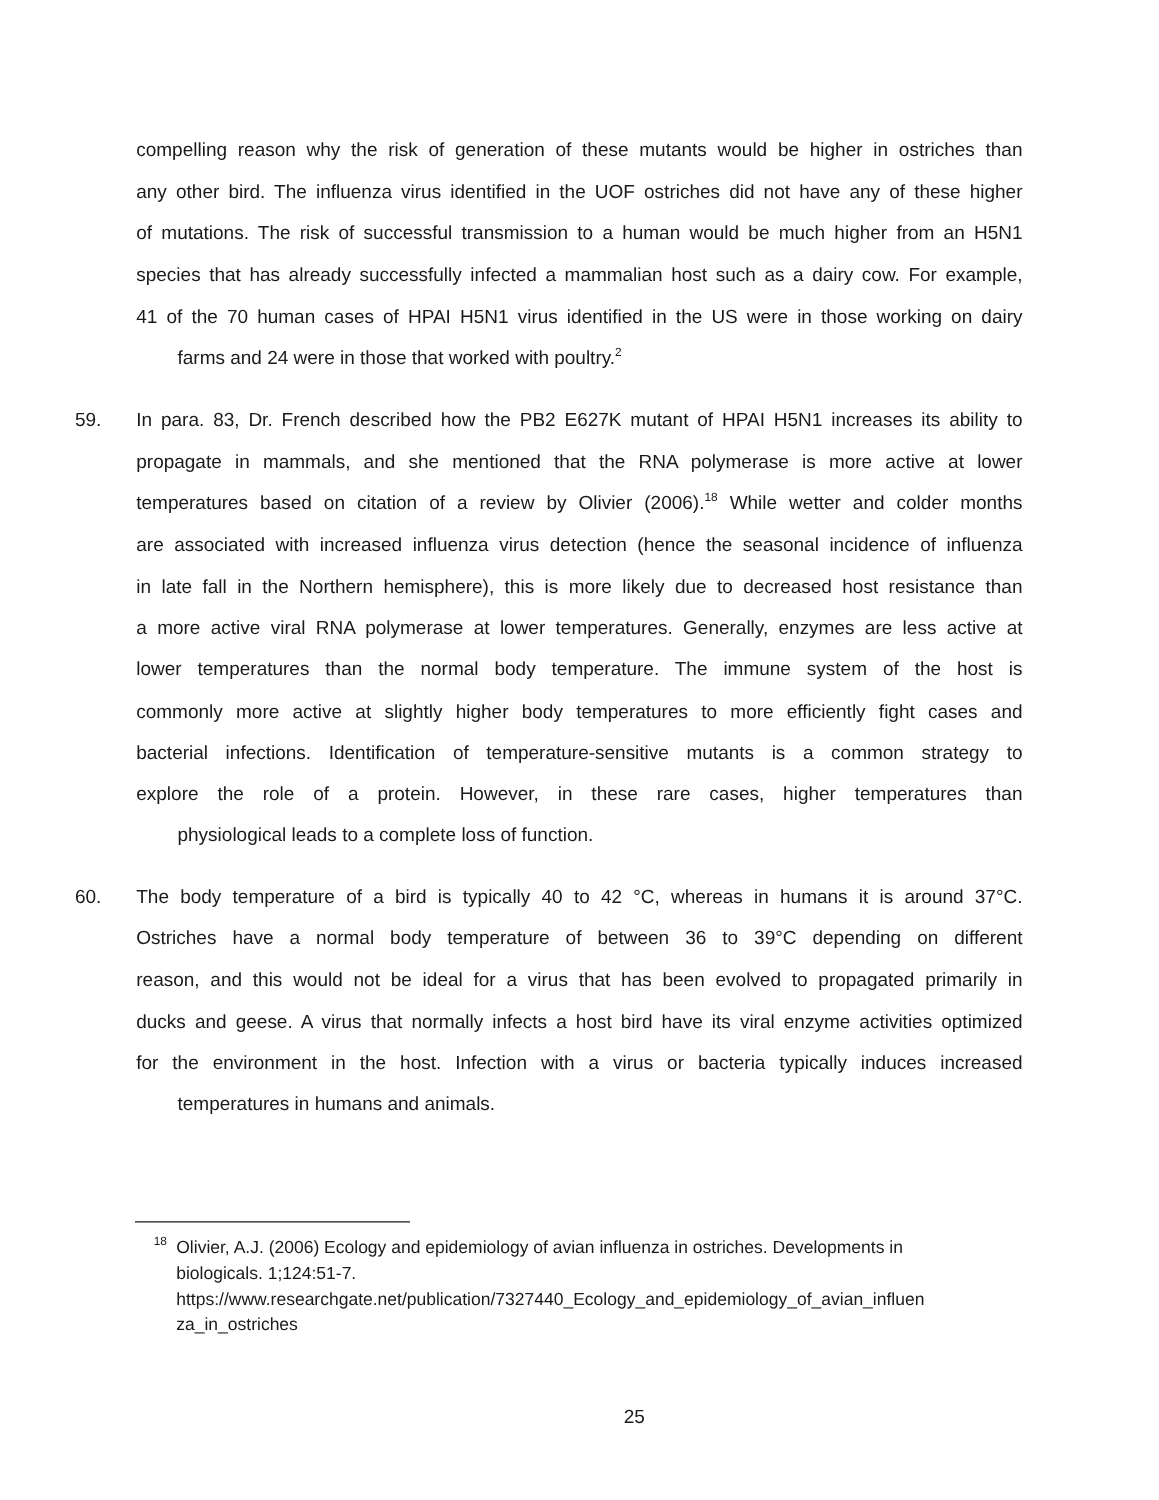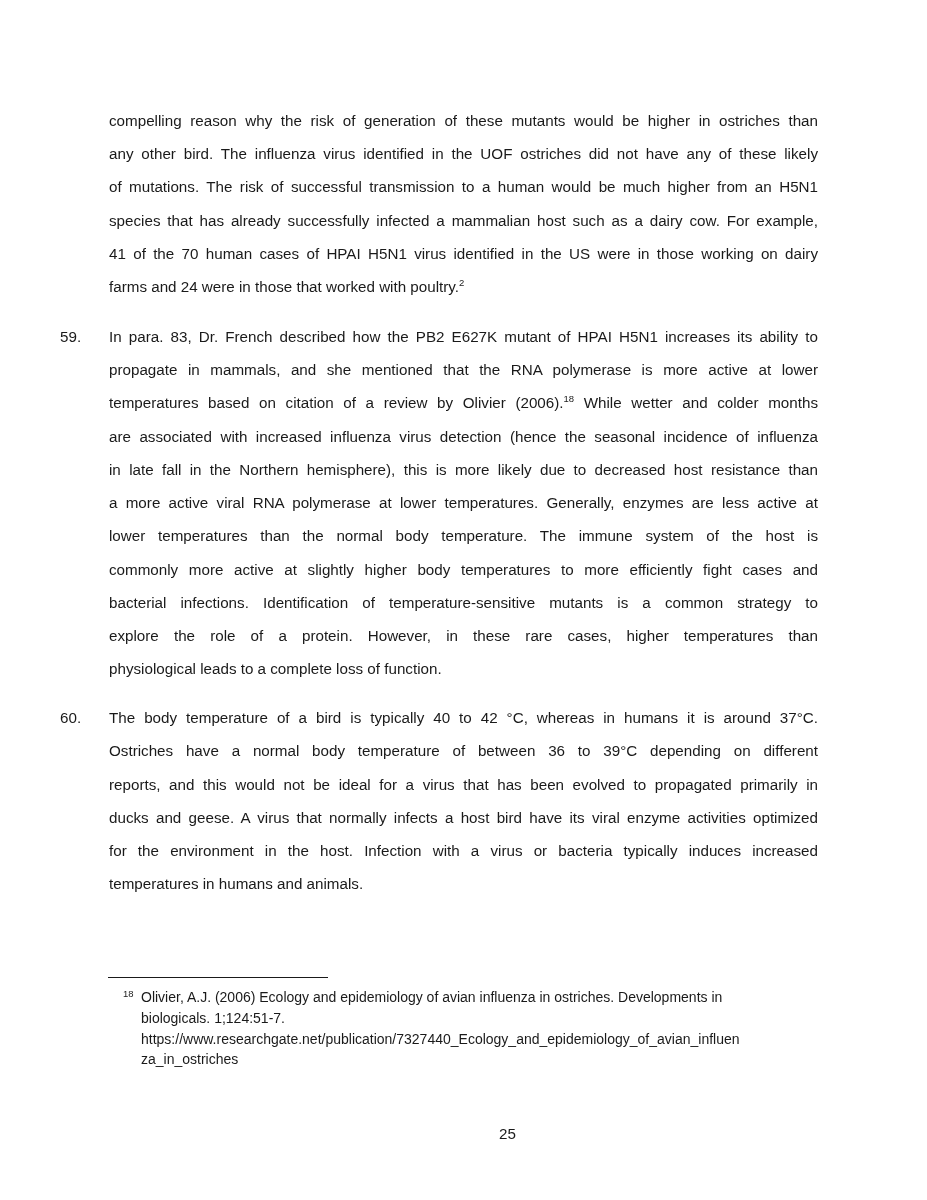--- a/index.html
+++ b/index.html
@@ -1,36 +1,36 @@
 <!DOCTYPE html>
 <html><head>
 <meta charset="utf-8">
 <style>
   html, body { margin: 0; padding: 0; background: #ffffff; }
   body { width: 927px; height: 1200px; position: relative; overflow: hidden;
          font-family: "Liberation Sans", sans-serif; color: #1a1a1a; }
   .page { position: absolute; left: 0; top: 0; width: 743px; height: 1200px; }
   .line { position: absolute; left: 109px; width: 709px; font-size: 15.2px; line-height: 20px;
           white-space: nowrap; text-align: justify; text-align-last: justify; }
-  .line.last { text-align-last: left; }
+  .line.last { text-align-last: left; margin-left: 33px; }
   .num { position: absolute; left: 60px; font-size: 15.2px; line-height: 20px; }
   sup { font-size: 9.5px; vertical-align: 6px; line-height: 0; }
   .fn-rule { position: absolute; left: 108px; top: 977px; width: 220px; height: 1.3px; background: #1a1a1a; }
   .fn-mark { position: absolute; left: 123px; top: 988px; font-size: 9.5px; }
   .fn-line { position: absolute; left: 141px; font-size: 14px; line-height: 20.5px; white-space: nowrap; }
   .page-num { position: absolute; left: 0; width: 927px; top: 1125px; text-align: center; font-size: 15.2px; padding-left: 44px; }
 </style>
 </head>
 <body>
 
 <div class="page">
 
   <div>
     <div class="line" style="top:111px">compelling reason why the risk of generation of these mutants would be higher in ostriches than</div>
-    <div class="line" style="top:144px">any other bird. The influenza virus identified in the UOF ostriches did not have any of these likely</div>
+    <div class="line" style="top:144px">any other bird. The influenza virus identified in the UOF ostriches did not have any of these higher</div>
     <div class="line" style="top:177px">of mutations. The risk of successful transmission to a human would be much higher from an H5N1</div>
     <div class="line" style="top:211px">species that has already successfully infected a mammalian host such as a dairy cow. For example,</div>
     <div class="line" style="top:244px">41 of the 70 human cases of HPAI H5N1 virus identified in the US were in those working on dairy</div>
     <div class="line last" style="top:277px"><span>farms and 24 were in those that worked with poultry.</span><sup>2</sup></div>
   </div>
 
   <div>
     <div class="num" style="top:327px">59.</div>
     <div class="line" style="top:327px">In para. 83, Dr. French described how the PB2 E627K mutant of HPAI H5N1 increases its ability to</div>
     <div class="line" style="top:360px">propagate in mammals, and she mentioned that the RNA polymerase is more active at lower</div>
@@ -42,21 +42,21 @@
     <div class="line" style="top:560px">commonly more active at slightly higher body temperatures to more efficiently fight cases and</div>
     <div class="line" style="top:593px">bacterial infections. Identification of temperature-sensitive mutants is a common strategy to</div>
     <div class="line" style="top:626px">explore the role of a protein. However, in these rare cases, higher temperatures than</div>
     <div class="line last" style="top:659px">physiological leads to a complete loss of function.</div>
   </div>
 
   <div>
     <div class="num" style="top:708px">60.</div>
     <div class="line" style="top:708px">The body temperature of a bird is typically 40 to 42 °C, whereas in humans it is around 37°C.</div>
     <div class="line" style="top:741px">Ostriches have a normal body temperature of between 36 to 39°C depending on different</div>
-    <div class="line" style="top:775px">reports, and this would not be ideal for a virus that has been evolved to propagated primarily in</div>
+    <div class="line" style="top:775px">reason, and this would not be ideal for a virus that has been evolved to propagated primarily in</div>
     <div class="line" style="top:808px">ducks and geese. A virus that normally infects a host bird have its viral enzyme activities optimized</div>
     <div class="line" style="top:841px">for the environment in the host. Infection with a virus or bacteria typically induces increased</div>
     <div class="line last" style="top:874px">temperatures in humans and animals.</div>
   </div>
 
   <div class="fn-rule"></div>
   <div>
     <div class="fn-mark">18</div>
     <div class="fn-line" style="top:987px">Olivier, A.J. (2006) Ecology and epidemiology of avian influenza in ostriches. Developments in</div>
     <div class="fn-line" style="top:1008px">biologicals. 1;124:51-7.</div>

